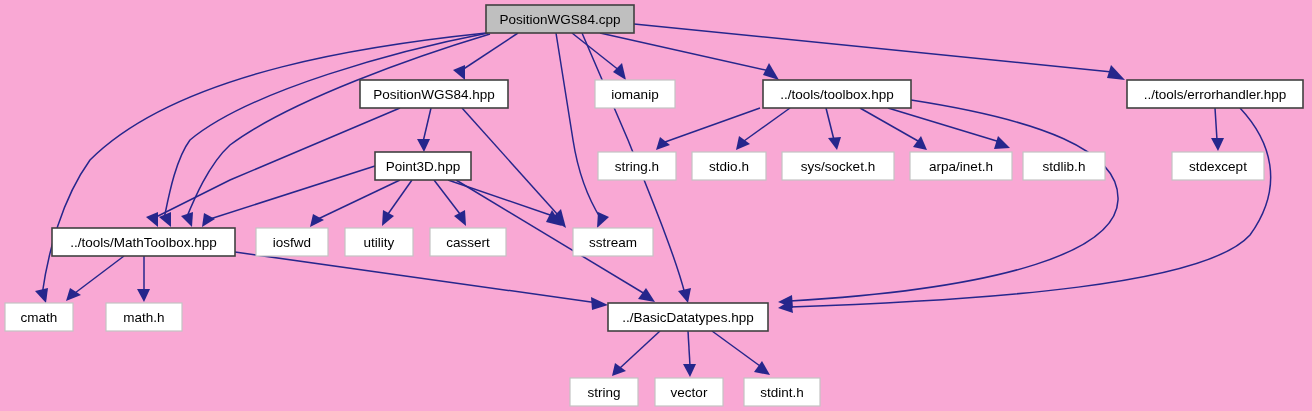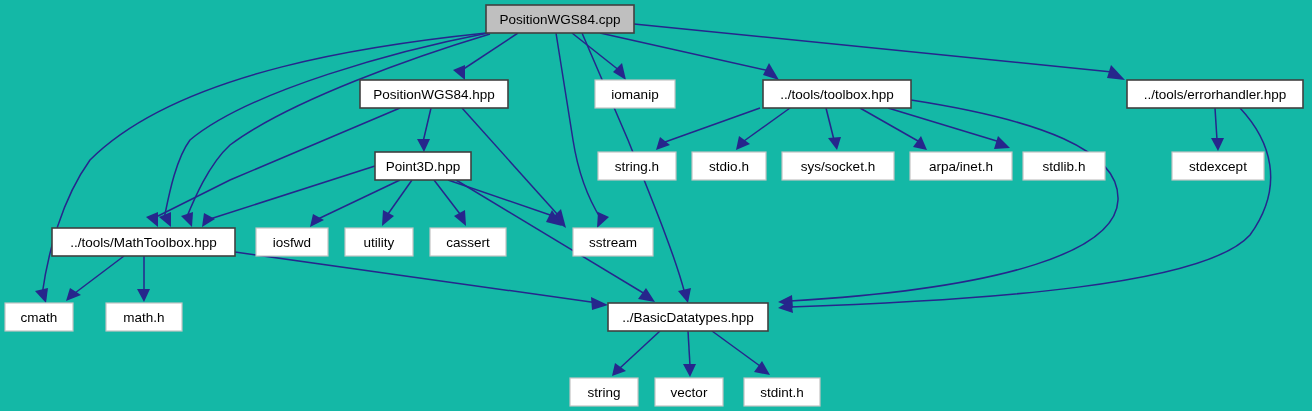--- a/index.html
+++ b/index.html
@@ -1,17 +1,17 @@
 <!DOCTYPE html>
 <html><head>
 <meta charset="utf-8">
 <style>
   html,body{margin:0;padding:0;background:#ffffff;}
   body{font-family:"Liberation Sans","DejaVu Sans",sans-serif;}
-  #graph-wrap{position:relative;width:1312px;height:411px;background:#14b8a6;overflow:hidden;}
+  #graph-wrap{position:relative;width:1312px;height:411px;background:#f9a8d4;overflow:hidden;}
   svg{display:block;}
   .node-label{font-family:"Liberation Sans","DejaVu Sans",sans-serif;font-size:13.5px;fill:#000000;text-anchor:middle;dominant-baseline:middle;}
   .box-root{fill:#bfbfbf;stroke:#404040;stroke-width:1.6;}
   .box-local{fill:#ffffff;stroke:#404040;stroke-width:1.6;}
   .box-sys{fill:#ffffff;stroke:#c4c4c4;stroke-width:1.2;}
   .edge{fill:none;stroke:#26268c;stroke-width:1.5;}
   .arrow{fill:#26268c;stroke:none;}
 </style>
 </head>
 <body>

